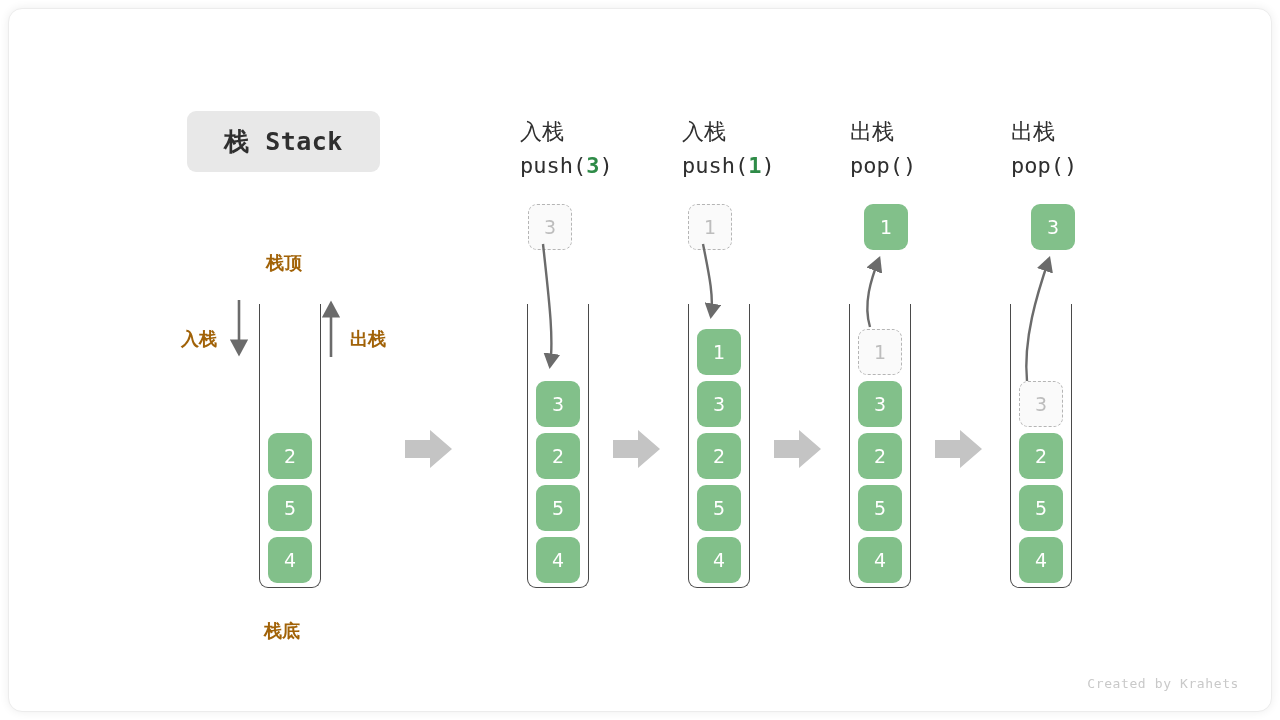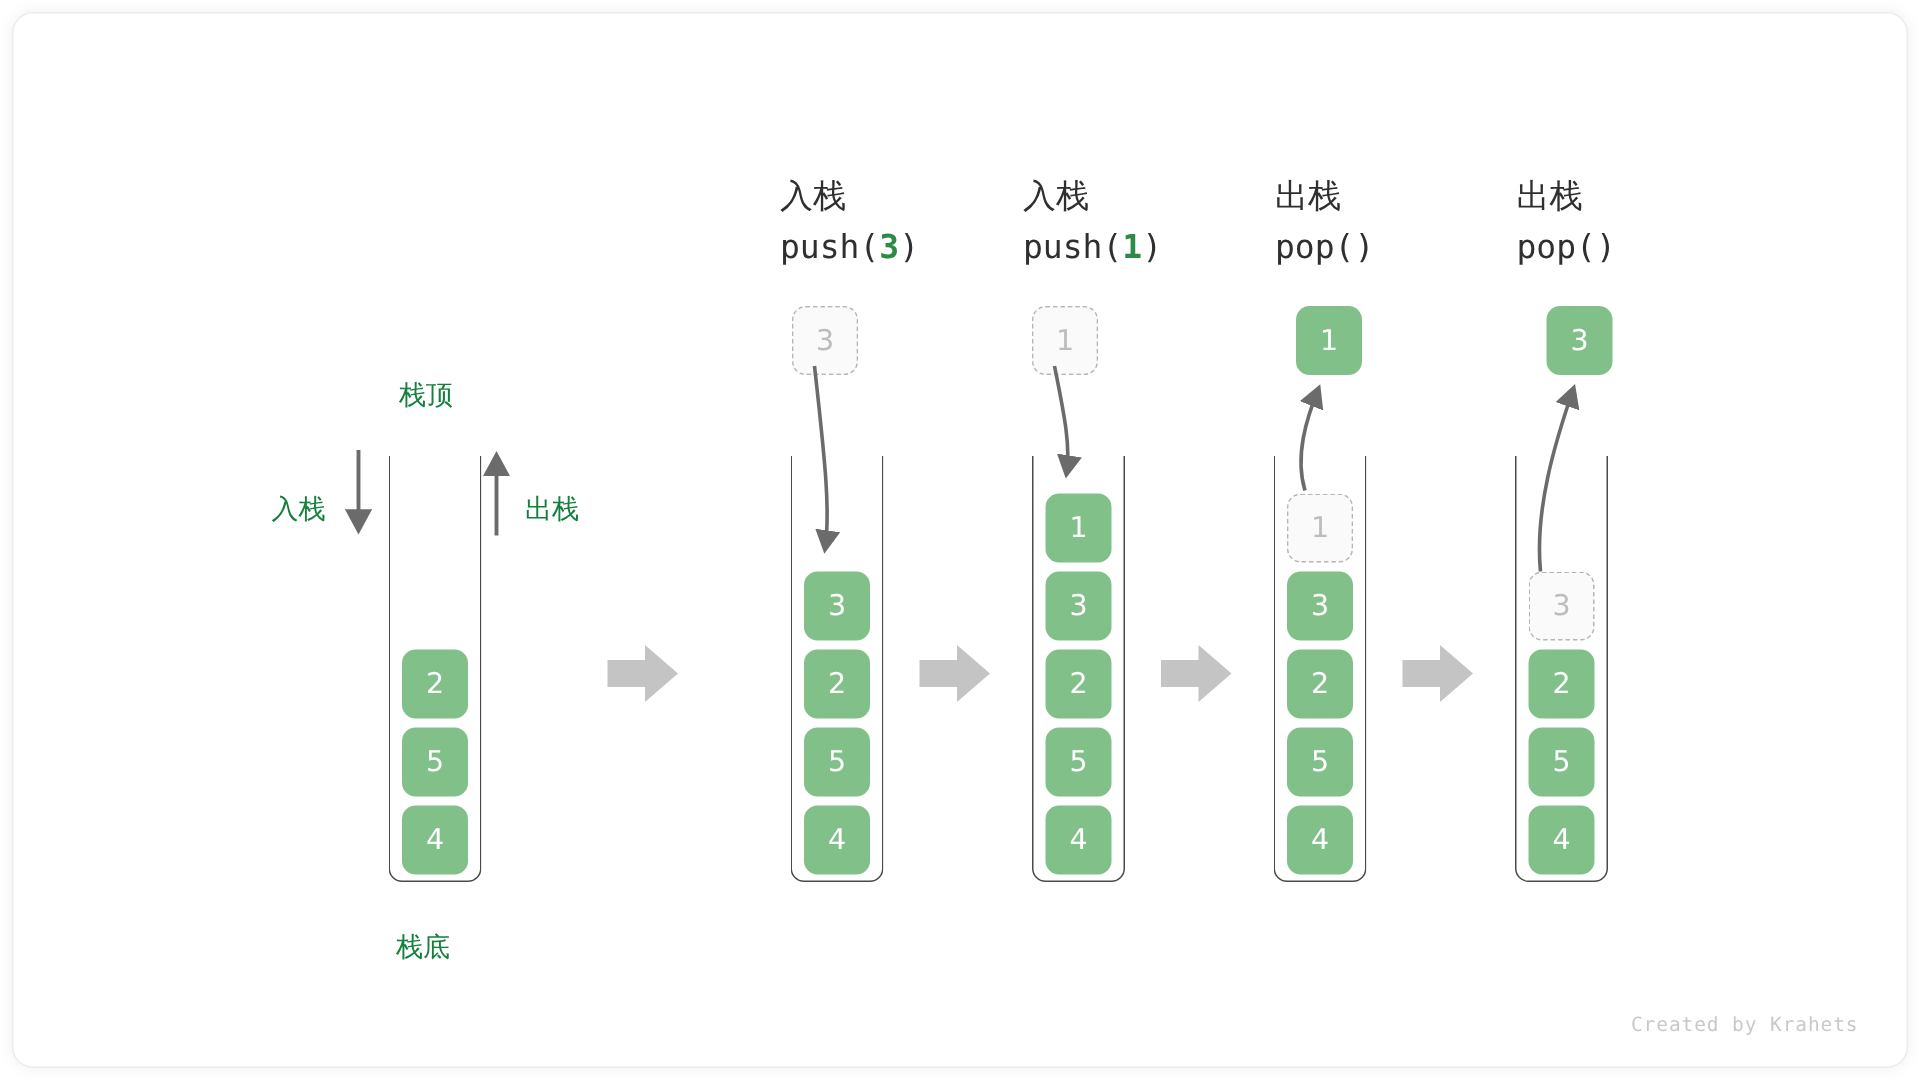--- a/index.html
+++ b/index.html
@@ -31,22 +31,22 @@
     font-size: 25px;
     font-weight: bold;
     color: #2f2f2f;
     letter-spacing: 0.5px;
   }
 
   
   .cap {
     font-family: "DejaVu Sans", "Liberation Sans", sans-serif;
     font-size: 18px;
-    font-weight: normal;
-    color: #15803d;
+    font-weight: bold;
+    color: #a16207;
     white-space: nowrap;
     margin-top: 24px;
   }
 
   
   .col-head {
     font-family: "DejaVu Sans Mono", "Liberation Mono", monospace;
     font-size: 22px;
     color: #2f2f2f;
     line-height: 1.55;
@@ -108,20 +108,21 @@
     font-size: 13px;
     color: #c9c9c9;
     letter-spacing: 0.6px;
   }
 </style>
 </head>
 <body>
 
 <div id="canvas">
 
+  <div id="title-badge" class="abs">栈 Stack</div>
 
   <div class="abs" style="left:257px; top:242px;">
     <span class="cap">栈顶</span>
   </div>
 
   <div class="abs" style="left:172px; top:318px;">
     <span class="cap">入栈</span>
   </div>
   <div class="abs" style="left:341px; top:318px;">
     <span class="cap">出栈</span>

